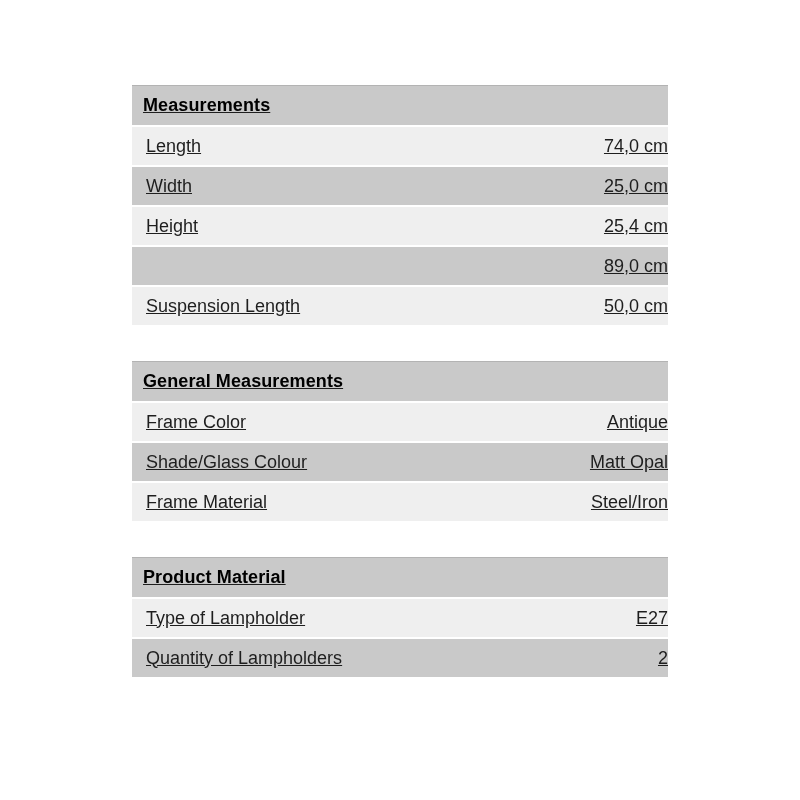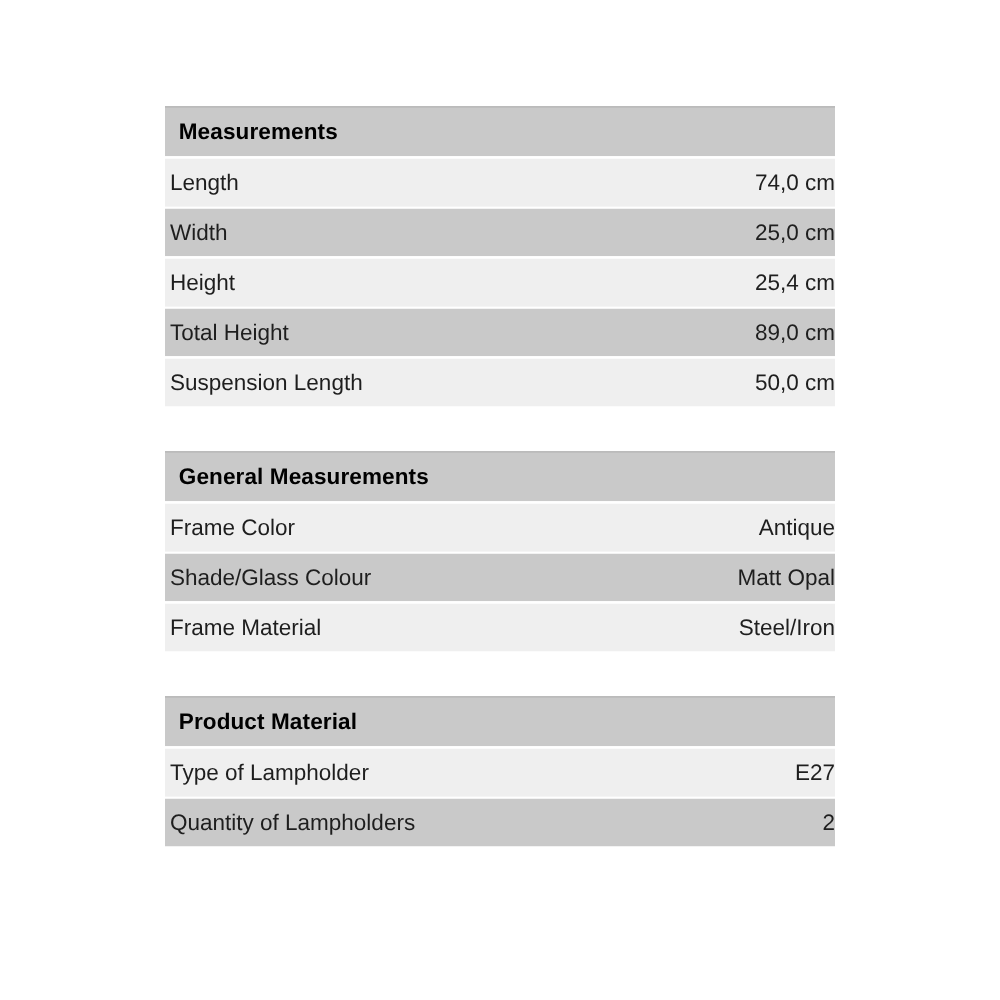--- a/index.html
+++ b/index.html
@@ -16,20 +16,21 @@
     overflow: hidden;
   }
   .spec-wrap {
     position: absolute;
     left: 132px;
     top: 85px;
     width: 536px;
   }
   .spec-table {
     margin-bottom: 36px;
+    text-decoration: underline;
   }
   .thead {
     background: var(--header-bg, #c9c9c9);
     border-top: 1px solid var(--header-border, #b3b3b3);
     height: 39px;
     display: flex;
     align-items: center;
     padding-left: 11px;
     box-sizing: content-box;
   }
@@ -41,21 +42,21 @@
   }
   .row {
     display: flex;
     align-items: center;
     height: 38px;
     border-top: 2px solid var(--sep, #ffffff);
     font-size: 18px;
   }
   .row .lbl {
     width: 424px;
-    padding-left: 4px;
+    padding-left: 14px;
     white-space: nowrap;
     overflow: hidden;
   }
   .row .val {
     flex: 1;
     text-align: right;
     white-space: nowrap;
   }
   .row.light { background: var(--row-light, #efefef); }
   .row.gray  { background: var(--row-gray,  #c9c9c9); }
@@ -75,21 +76,20 @@
     </div>
     <div class="row gray">
       <span class="lbl">Width</span>
       <span class="val">25,0 cm</span>
     </div>
     <div class="row light">
       <span class="lbl">Height</span>
       <span class="val">25,4 cm</span>
     </div>
     <div class="row gray">
-      <span class="lbl">Total Height</span>
       <span class="val">89,0 cm</span>
     </div>
     <div class="row light">
       <span class="lbl">Suspension Length</span>
       <span class="val">50,0 cm</span>
     </div>
   </section>
 
   <section class="spec-table">
     <div class="thead">

